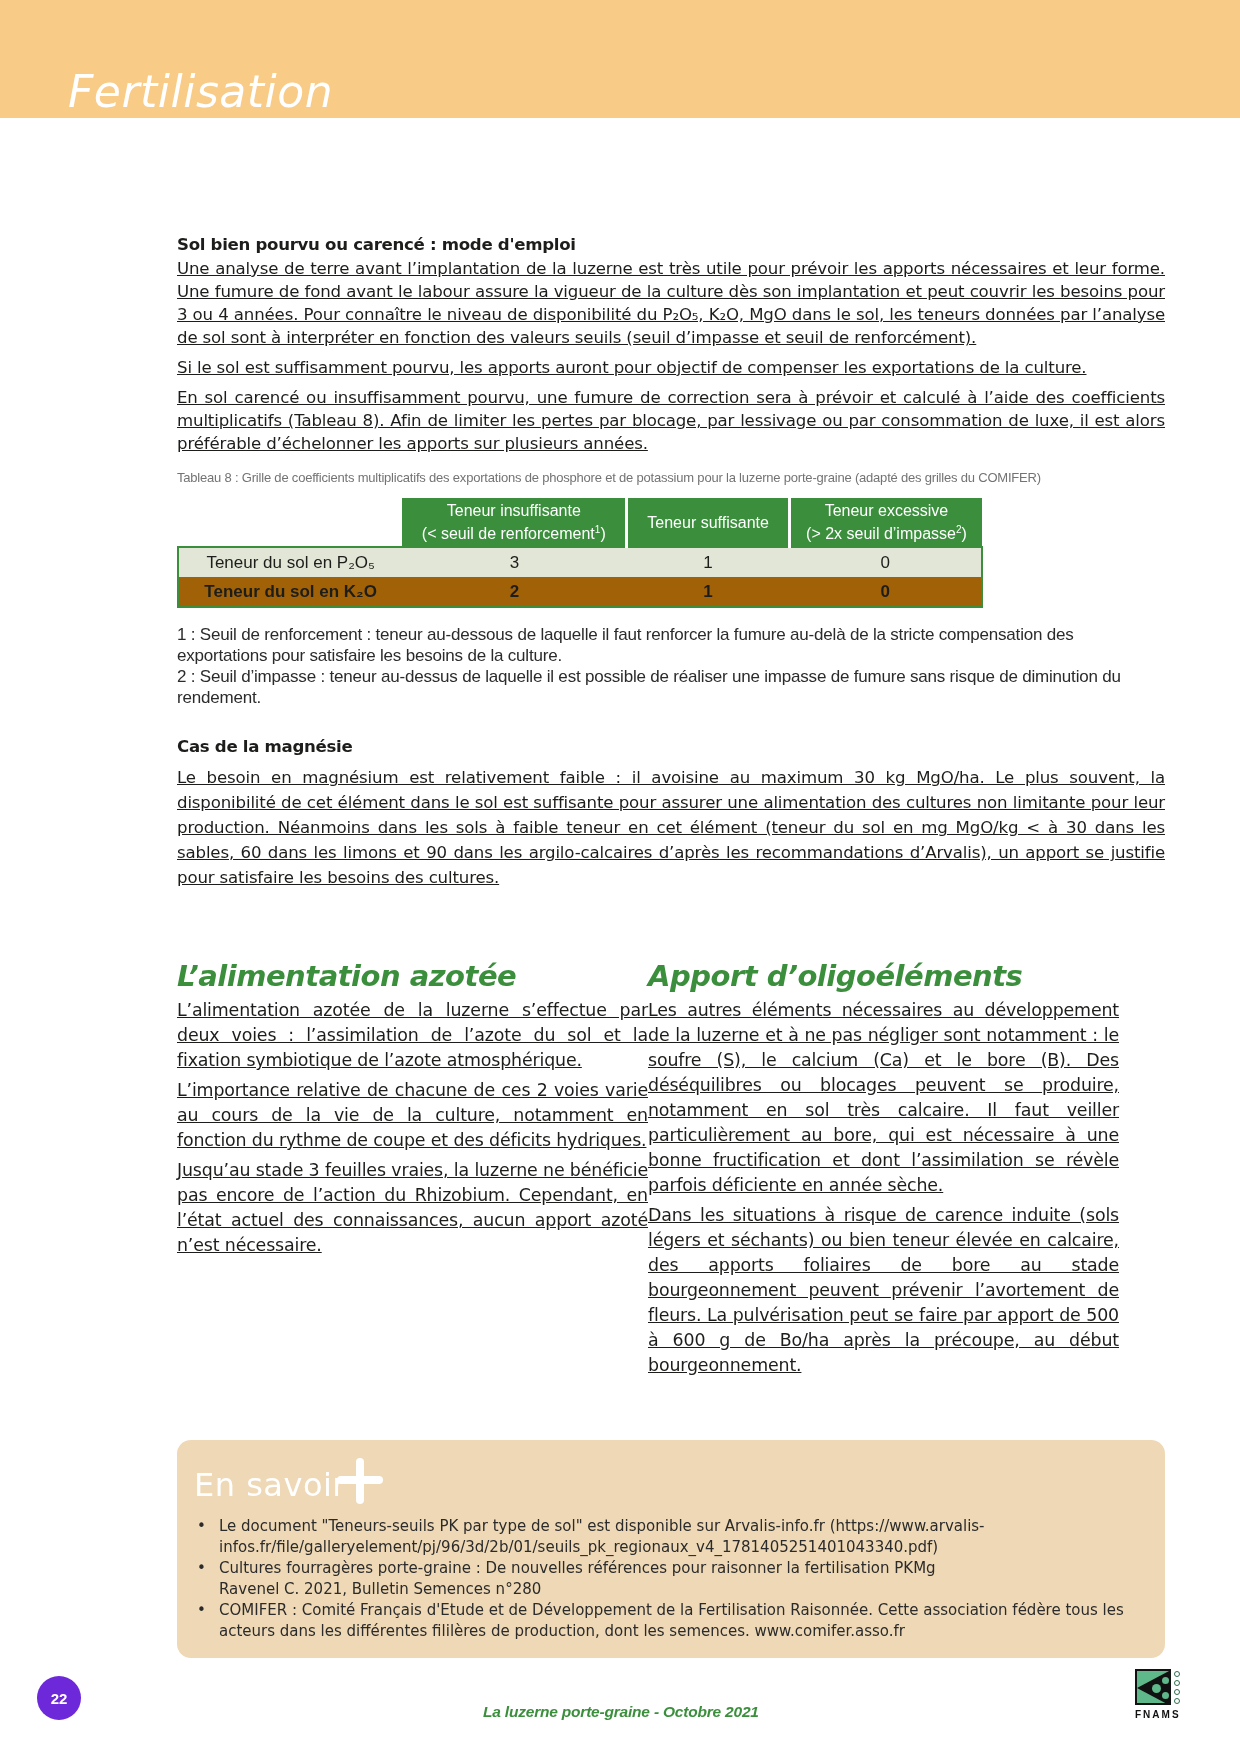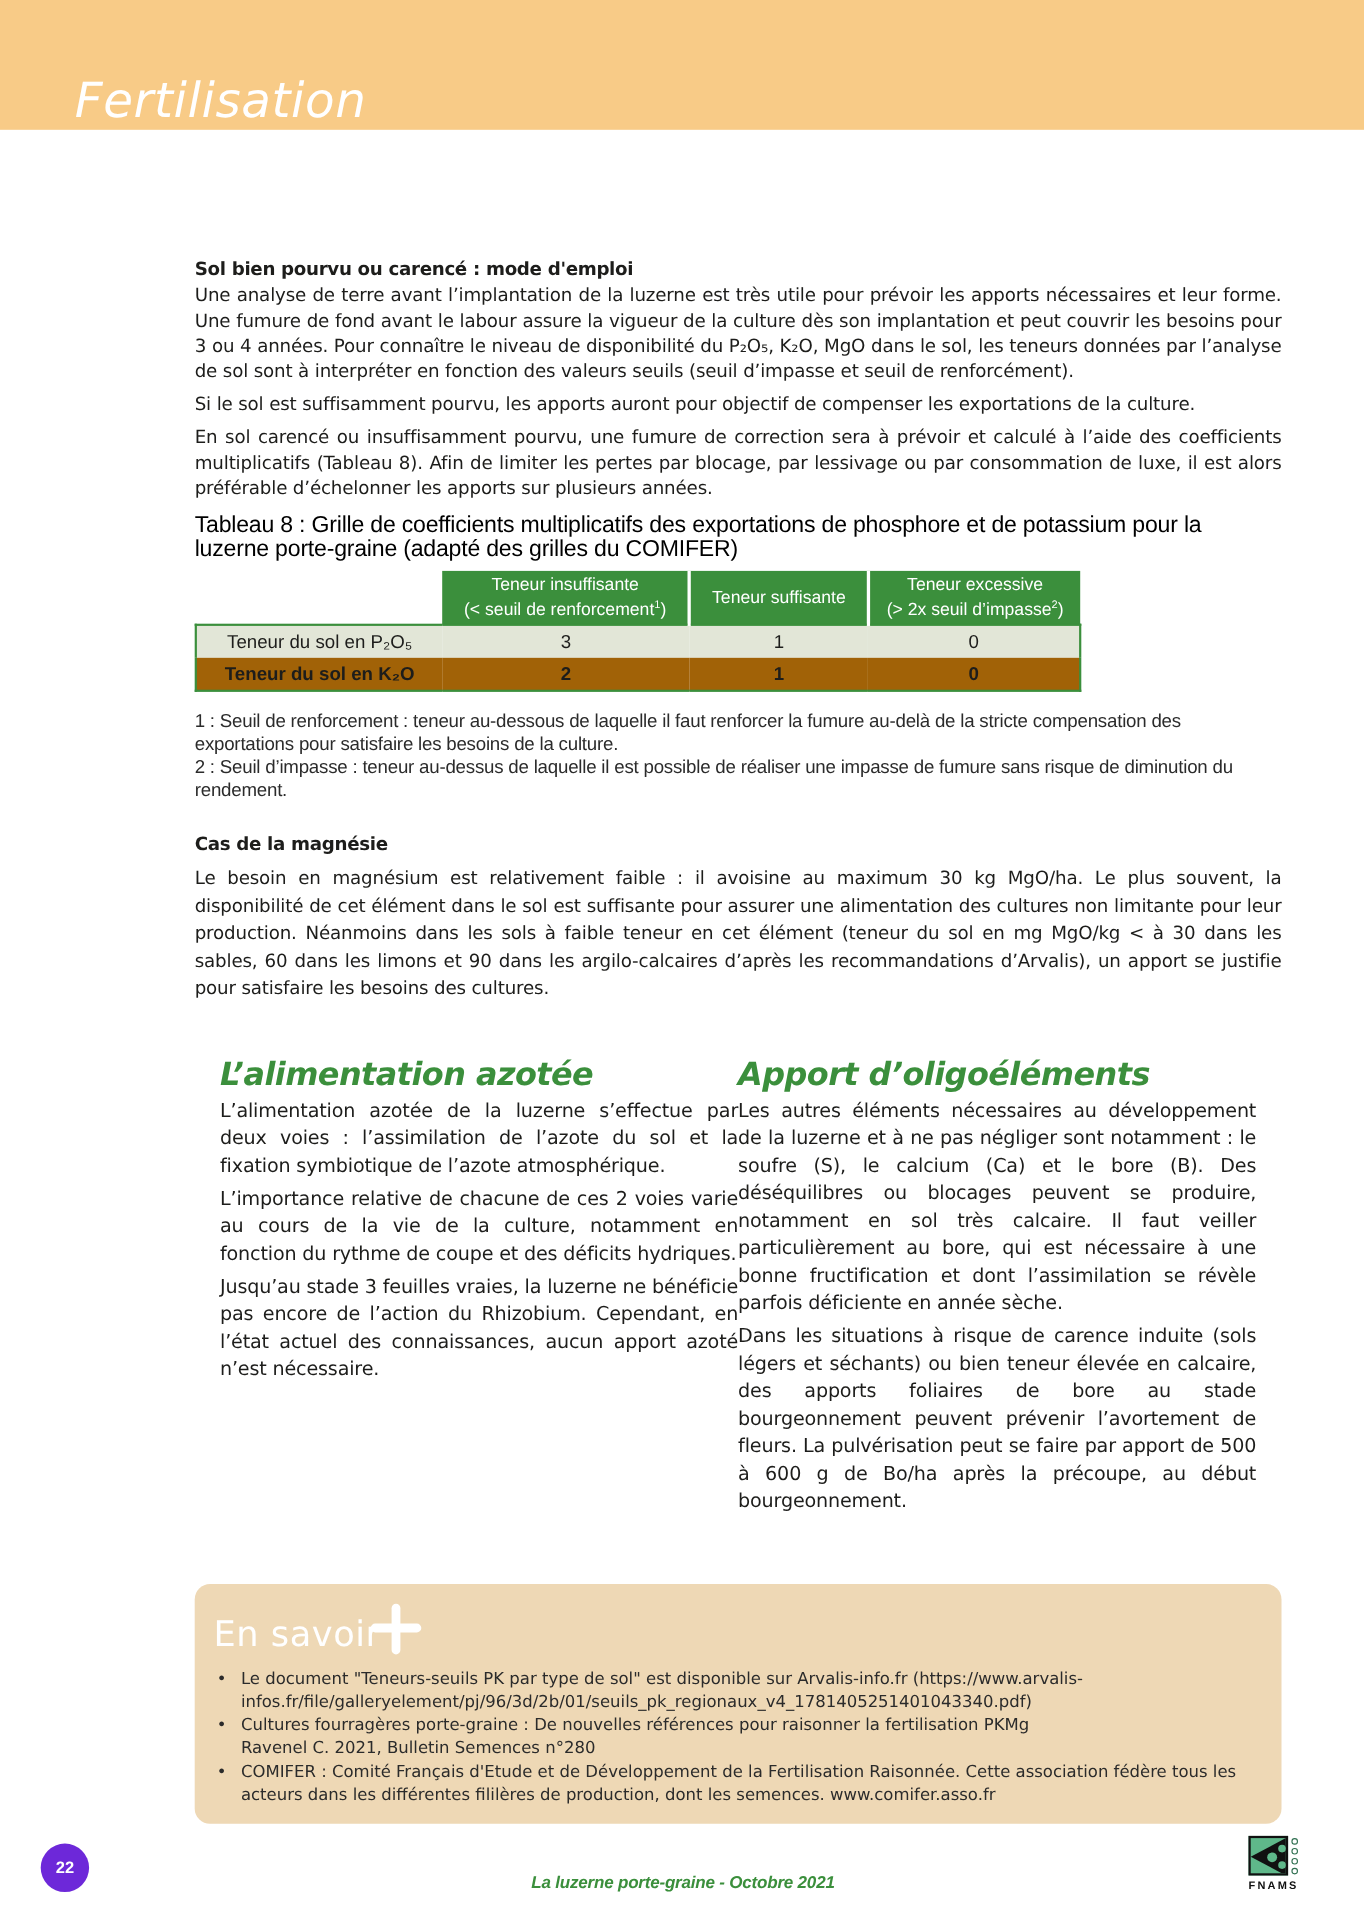--- a/index.html
+++ b/index.html
@@ -3,46 +3,46 @@
 <meta charset="utf-8">
 <style>
   * { box-sizing: border-box; margin: 0; padding: 0; }
   html, body { width: 1240px; height: 1754px; background: #ffffff; overflow: hidden; }
   body { position: relative; font-family: "DejaVu Sans Condensed", "Liberation Sans Narrow", "Liberation Sans", sans-serif; color: #1d1d1b; }
 
   .header-band { position: absolute; left: 0; top: 0; width: 1240px; height: 118px; background: #f8cb87; }
   .header-title { position: absolute; left: 68px; top: 66px; font-family: "DejaVu Sans", sans-serif; font-style: italic; font-size: 44px; color: #ffffff; letter-spacing: 0.5px; font-weight: normal; }
 
   .content { position: absolute; left: 177px; top: 232px; width: 988px; }
-  .body-text { font-family: "DejaVu Sans", sans-serif; font-size: 16.6px; line-height: 25px; text-align: justify; letter-spacing: -0.15px; }
+  .body-text { font-family: "DejaVu Sans", sans-serif; font-size: 16.6px; line-height: 25px; text-align: justify; letter-spacing: -0.15px; text-decoration: underline; }
   .body-text + .body-text { margin-top: 5px; }
   .sub-head { font-family: "DejaVu Sans", sans-serif; font-size: 16.6px; font-weight: bold; line-height: 25px; letter-spacing: -0.3px; }
 
   .sec1 .body-text.intro { margin-top: 0; }
-  .caption { margin-top: 12px; font-family: "Liberation Sans", sans-serif; font-size: 21px; line-height: 21px; color: #000000; font-weight: 300; letter-spacing: -0.2px; }
+  .caption { margin-top: 12px; font-family: "Liberation Sans", sans-serif; font-size: 13px; line-height: 21px; color: #737373; font-weight: 300; letter-spacing: -0.2px; }
 
   .table-wrap { position: relative; margin-top: 10px; width: 806px; }
   table.coef { border-collapse: collapse; width: 806px; font-family: "Liberation Sans", sans-serif; }
   table.coef th { background: #3b8f3c; color: #ffffff; font-weight: normal; font-size: 16px; line-height: 19px; padding: 3px 4px; text-align: center; border-left: 3px solid #ffffff; height: 48px; }
   table.coef th.blank { background: transparent; border: none; }
   table.coef th.h1 { border-left: none; width: 225px; }
   table.coef th.h2 { width: 163px; }
   table.coef th.h3 { width: 193px; margin-top: 11px; }
   table.coef tbody tr td { font-size: 17px; text-align: center; height: 30px; }
   table.coef tbody tr.row-a td { background: #e2e6d7; }
   table.coef tbody tr.row-b td { background: #a16207; font-weight: bold; }
   table.coef tbody { border: 2px solid #3b8f3c; }
   table.coef td.rowlabel { width: 225px; }
 
   .notes { margin-top: 16px; font-family: "Liberation Sans", sans-serif; font-size: 17px; line-height: 21px; color: #2b2b2b; letter-spacing: -0.2px; }
 
   .magnesie { margin-top: 26px; }
   .magnesie .sub-head { margin-bottom: 6px; }
 
-  .cols { position: absolute; left: 177px; top: 958px; width: 988px; display: flex; justify-content: center; }
+  .cols { position: absolute; left: 177px; top: 958px; width: 988px; display: flex; justify-content: flex-start; }
   .col { width: 471px; }
   .col-title { font-family: "DejaVu Sans", sans-serif; font-style: italic; font-weight: bold; color: #3b8f3c; font-size: 29px; line-height: 36px; margin-bottom: 4px; letter-spacing: -0.5px; }
   .col .body-text { font-size: 17.4px; }
 
   .savoir { position: absolute; left: 177px; top: 1440px; width: 988px; height: 218px; background: #eed8b5; border-radius: 14px; }
   .savoir-title { position: absolute; left: 17px; top: 26px; font-family: "DejaVu Sans", sans-serif; font-size: 32px; color: #ffffff; letter-spacing: 0.5px; }
   .plus-icon { position: absolute; left: 160px; top: 18px; width: 46px; height: 46px; }
   .plus-icon::before { content: ""; position: absolute; left: 19px; top: 0; width: 8px; height: 46px; background: #ffffff; border-radius: 4px; }
   .plus-icon::after { content: ""; position: absolute; left: 0; top: 18px; width: 46px; height: 8px; background: #ffffff; border-radius: 4px; }
   .savoir-list { position: absolute; left: 18px; top: 76px; width: 960px; list-style: none; font-family: "DejaVu Sans", sans-serif; font-size: 15px; line-height: 21px; color: #2b2b2b; }

